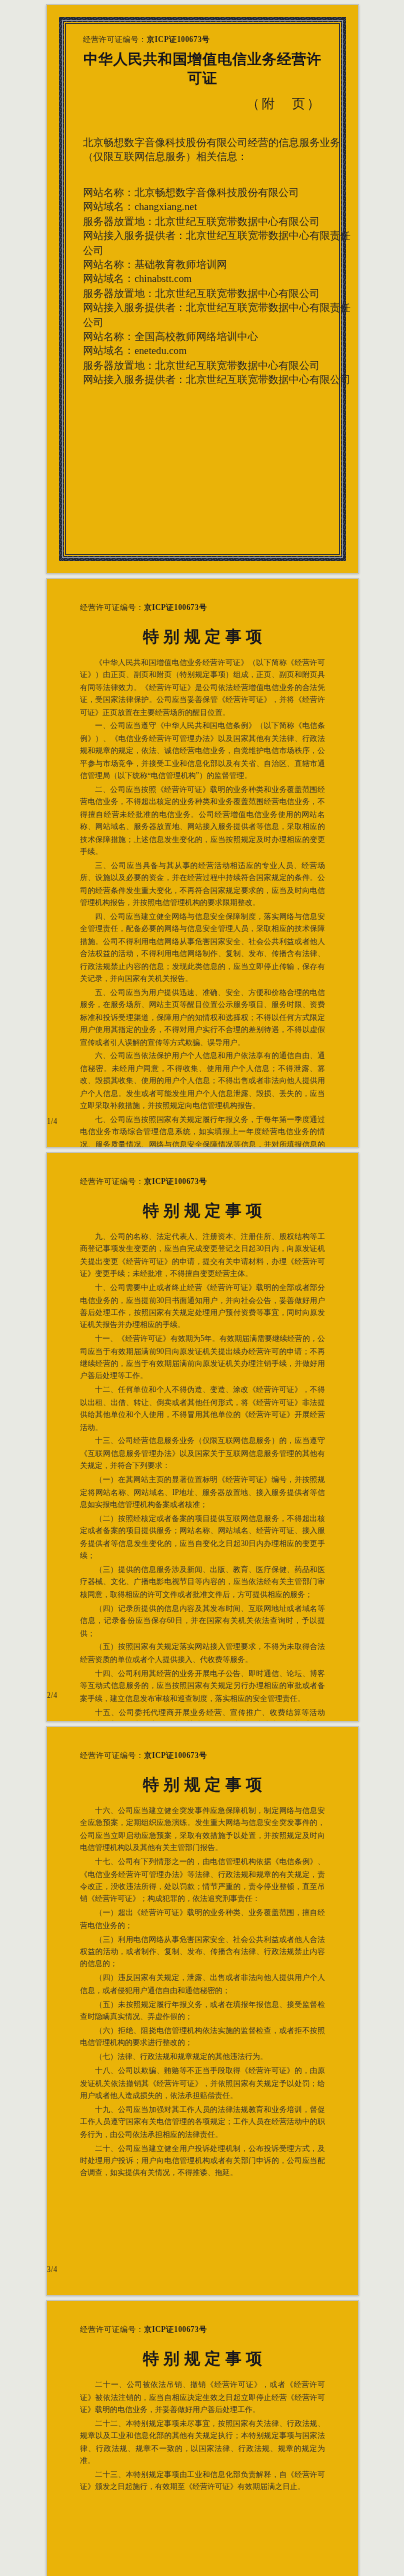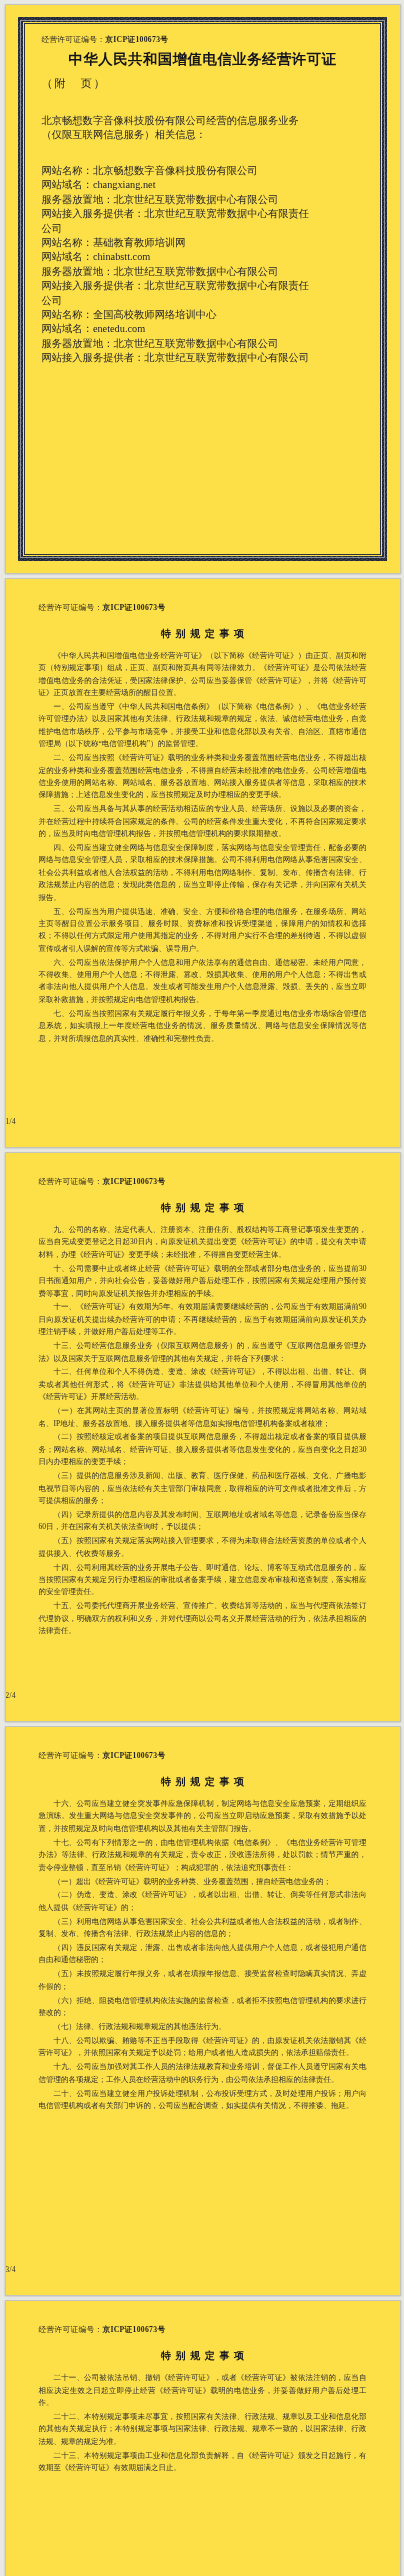--- a/index.html
+++ b/index.html
@@ -4,24 +4,24 @@
 <style>
   * { margin: 0; padding: 0; box-sizing: border-box; }
   html, body { background: #e8e9e3; }
   body {
     width: 405px;
     font-family: "Liberation Serif", "DejaVu Serif", serif;
     color: #2a2a2e;
   }
   .stack { padding: 4.1px 0 0; }
   .page {
-    width: 396px;
+    width: 313px;
     height: 570px;
     margin: 0 auto 4.1px;
-    background: #fde047;
+    background: #eab308;
     border: 0.5px solid #c3c4be;
     box-shadow: 0 0.5px 2.1px rgba(0,0,0,0.22);
     position: relative;
     overflow: hidden;
   }
 
   
   .cert-frame {
     position: absolute;
     inset: 12.4px;
@@ -47,43 +47,43 @@
   .lic-num { font-weight: bold; }
   .cert-title {
     text-align: center;
     font-size: 14.4px;
     font-weight: bold;
     color: #14141e;
     margin-top: 5px;
     letter-spacing: 0.5px;
   }
   .cert-subtitle {
-    text-align: left;
-    font-size: 11px;
+    text-align: right;
+    font-size: 13px;
     margin-top: 7.2px;
     letter-spacing: 2.1px;
     color: #1c1c24;
   }
   .cert-body {
     margin-top: 23px;
     width: 270px;
     font-size: 10.3px;
     line-height: 14.4px;
     color: #222228;
     text-align: left;
     word-break: normal;
   }
   .cert-intro { margin-bottom: 21px; }
   .entry { margin: 0; }
 
   
   .prov-page { padding: 24px 33px 0; }
   .prov-title {
     text-align: center;
-    font-size: 10px;
+    font-size: 16px;
     font-weight: bold;
     letter-spacing: 4.6px;
     text-indent: 4.6px;
     color: #17171f;
     margin: 13.4px 0 9.3px;
   }
   .prov-body {
     font-size: 7.5px;
     line-height: 12.4px;
     text-align: justify;
@@ -173,24 +173,24 @@
     <div class="lic-line"><span>经营许可证编号：</span><span class="lic-num">京ICP证100673号</span></div>
     <h2 class="prov-title">特别规定事项</h2>
     <div class="prov-body">
 
         <p class="prov-par">九、公司的名称、法定代表人、注册资本、注册住所、股权结构等工商登记事项发生变更的，应当自完成变更登记之日起30日内，向原发证机关提出变更《经营许可证》的申请，提交有关申请材料，办理《经营许可证》变更手续；未经批准，不得擅自变更经营主体。</p>
 
         <p class="prov-par">十、公司需要中止或者终止经营《经营许可证》载明的全部或者部分电信业务的，应当提前30日书面通知用户，并向社会公告，妥善做好用户善后处理工作，按照国家有关规定处理用户预付资费等事宜，同时向原发证机关报告并办理相应的手续。</p>
 
         <p class="prov-par">十一、《经营许可证》有效期为5年。有效期届满需要继续经营的，公司应当于有效期届满前90日向原发证机关提出续办经营许可的申请；不再继续经营的，应当于有效期届满前向原发证机关办理注销手续，并做好用户善后处理等工作。</p>
 
+        <p class="prov-par">十二、任何单位和个人不得伪造、变造、涂改《经营许可证》，不得以出租、出借、转让、倒卖或者其他任何形式，将《经营许可证》非法提供给其他单位和个人使用，不得冒用其他单位的《经营许可证》开展经营活动。</p>
+
         <p class="prov-par">十三、公司经营信息服务业务（仅限互联网信息服务）的，应当遵守《互联网信息服务管理办法》以及国家关于互联网信息服务管理的其他有关规定，并符合下列要求：</p>
 
-        <p class="prov-par">十二、任何单位和个人不得伪造、变造、涂改《经营许可证》，不得以出租、出借、转让、倒卖或者其他任何形式，将《经营许可证》非法提供给其他单位和个人使用，不得冒用其他单位的《经营许可证》开展经营活动。</p>
-
         <p class="prov-par">（一）在其网站主页的显著位置标明《经营许可证》编号，并按照规定将网站名称、网站域名、IP地址、服务器放置地、接入服务提供者等信息如实报电信管理机构备案或者核准；</p>
 
         <p class="prov-par">（二）按照经核定或者备案的项目提供互联网信息服务，不得超出核定或者备案的项目提供服务；网站名称、网站域名、经营许可证、接入服务提供者等信息发生变化的，应当自变化之日起30日内办理相应的变更手续；</p>
 
         <p class="prov-par">（三）提供的信息服务涉及新闻、出版、教育、医疗保健、药品和医疗器械、文化、广播电影电视节目等内容的，应当依法经有关主管部门审核同意，取得相应的许可文件或者批准文件后，方可提供相应的服务；</p>
 
         <p class="prov-par">（四）记录所提供的信息内容及其发布时间、互联网地址或者域名等信息，记录备份应当保存60日，并在国家有关机关依法查询时，予以提供；</p>
 
         <p class="prov-par">（五）按照国家有关规定落实网站接入管理要求，不得为未取得合法经营资质的单位或者个人提供接入、代收费等服务。</p>
 
@@ -205,21 +205,20 @@
     <div class="lic-line"><span>经营许可证编号：</span><span class="lic-num">京ICP证100673号</span></div>
     <h2 class="prov-title">特别规定事项</h2>
     <div class="prov-body">
 
         <p class="prov-par">十六、公司应当建立健全突发事件应急保障机制，制定网络与信息安全应急预案，定期组织应急演练。发生重大网络与信息安全突发事件的，公司应当立即启动应急预案，采取有效措施予以处置，并按照规定及时向电信管理机构以及其他有关主管部门报告。</p>
 
         <p class="prov-par">十七、公司有下列情形之一的，由电信管理机构依据《电信条例》、《电信业务经营许可管理办法》等法律、行政法规和规章的有关规定，责令改正，没收违法所得，处以罚款；情节严重的，责令停业整顿，直至吊销《经营许可证》；构成犯罪的，依法追究刑事责任：</p>
 
         <p class="prov-par">（一）超出《经营许可证》载明的业务种类、业务覆盖范围，擅自经营电信业务的；</p>
 
-        <p class="prov-par">（二）伪造、变造、涂改《经营许可证》，或者以出租、出借、转让、倒卖等任何形式非法向他人提供《经营许可证》的；</p>
 
         <p class="prov-par">（三）利用电信网络从事危害国家安全、社会公共利益或者他人合法权益的活动，或者制作、复制、发布、传播含有法律、行政法规禁止内容的信息的；</p>
 
         <p class="prov-par">（四）违反国家有关规定，泄露、出售或者非法向他人提供用户个人信息，或者侵犯用户通信自由和通信秘密的；</p>
 
         <p class="prov-par">（五）未按照规定履行年报义务，或者在填报年报信息、接受监督检查时隐瞒真实情况、弄虚作假的；</p>
 
         <p class="prov-par">（六）拒绝、阻挠电信管理机构依法实施的监督检查，或者拒不按照电信管理机构的要求进行整改的；</p>
 
         <p class="prov-par">（七）法律、行政法规和规章规定的其他违法行为。</p>

